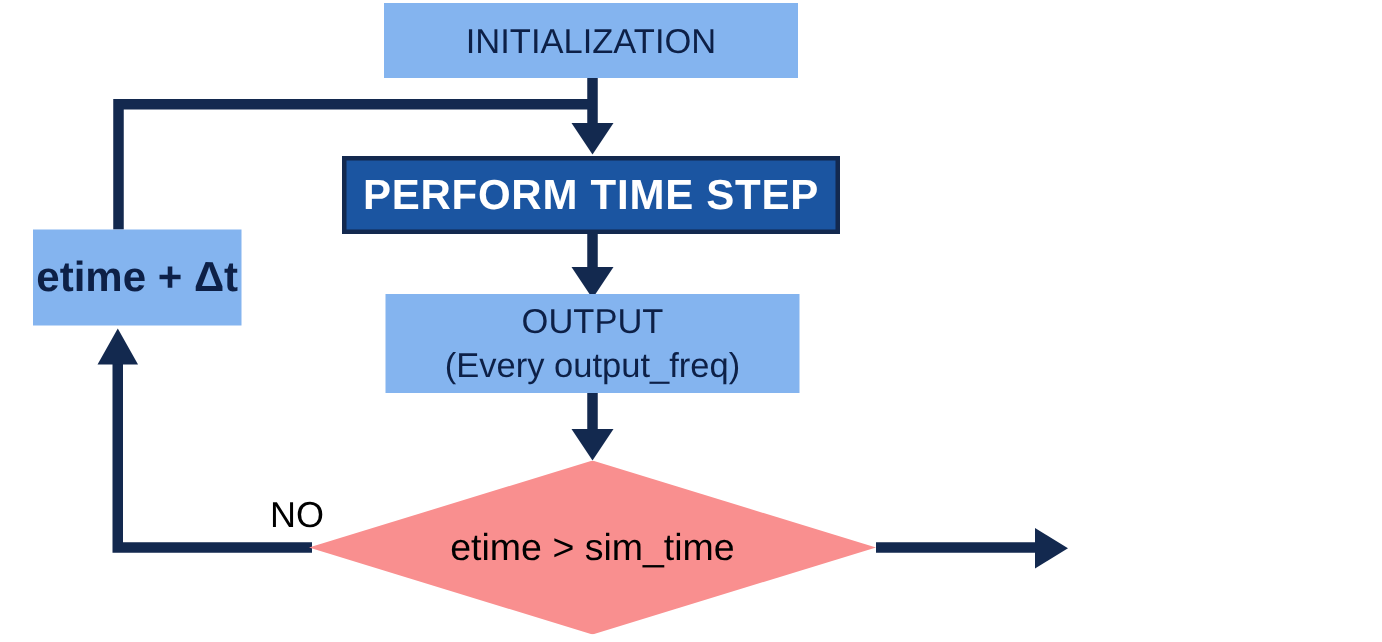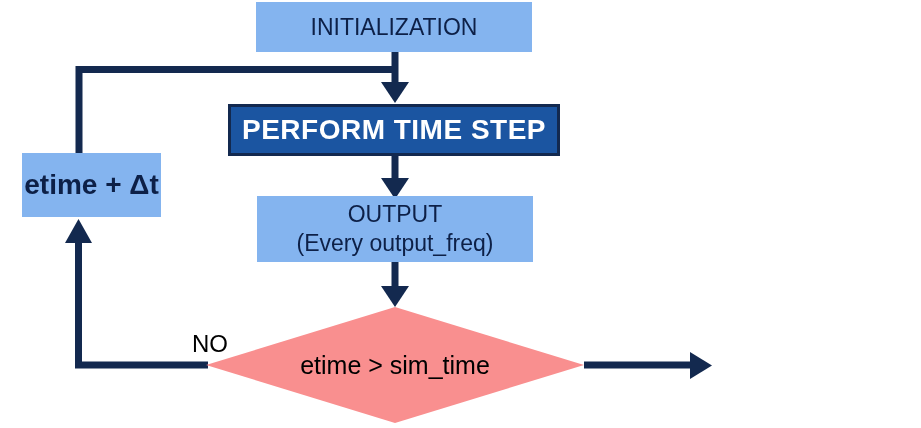--- a/index.html
+++ b/index.html
@@ -71,21 +71,21 @@
     display: flex;
     align-items: center;
     justify-content: center;
     color: #000000;
     font-size: 25px;
   }
   .branch-label {
     position: absolute;
     color: #000000;
     font-size: 24px;
-    text-align: right;
+    text-align: left;
   }
   #label-no  { left: 180px; top: 330px; width: 48px; }
   #label-yes { left: 564px; top: 326px; width: 58px; }
 </style>
 </head>
 <body>
 
 <div id="canvas">
 
   <svg id="edge-layer" viewBox="0 0 921 428" xmlns="http://www.w3.org/2000/svg">

